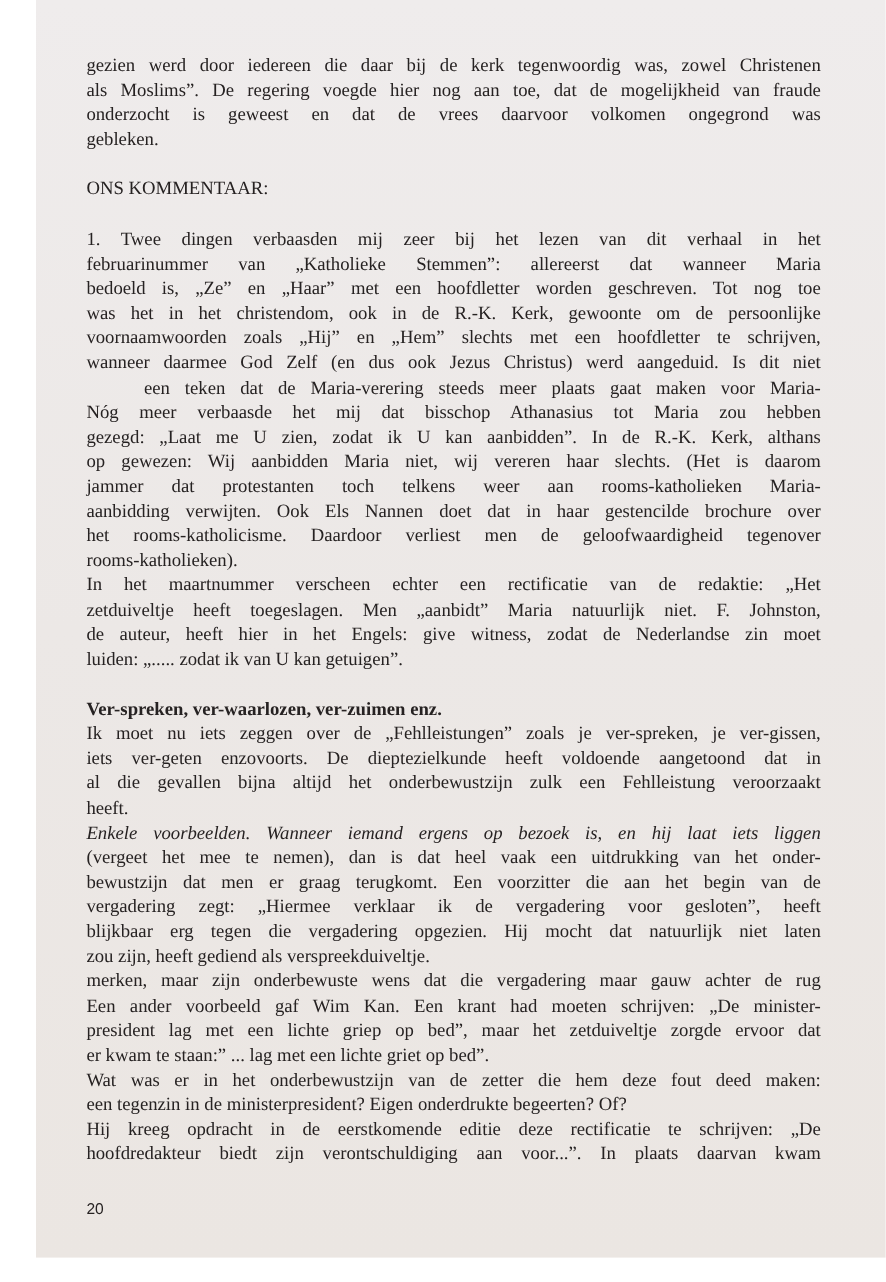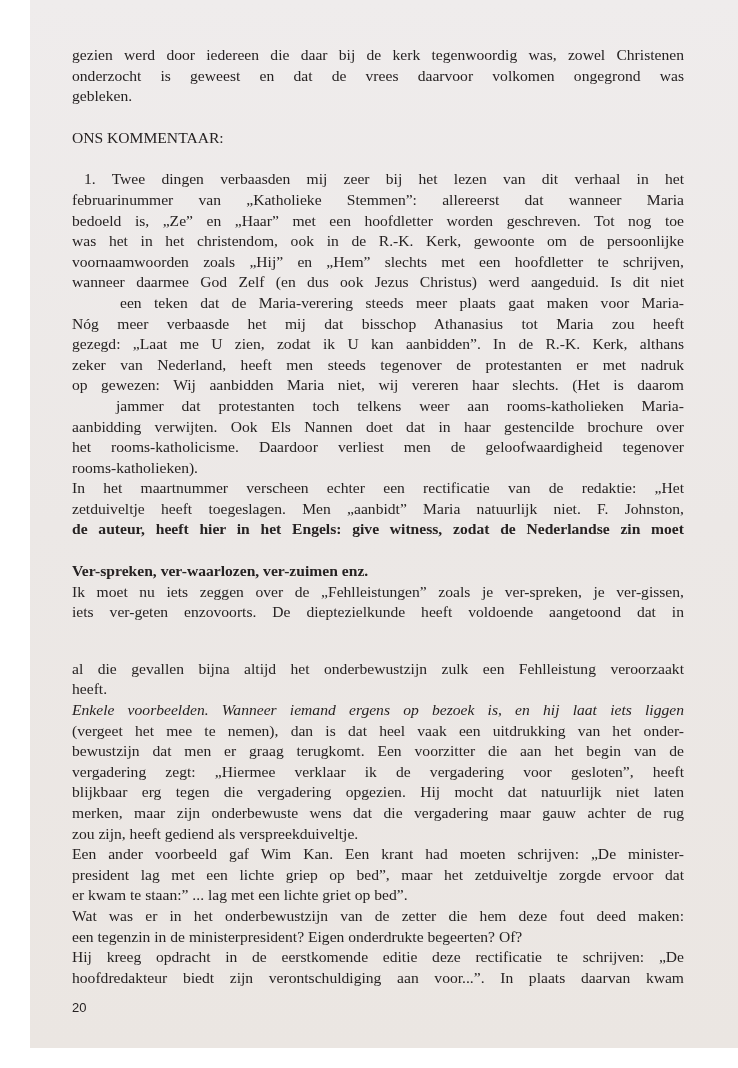--- a/index.html
+++ b/index.html
@@ -26,70 +26,71 @@
   }
 </style>
 </head>
 <body>
 
 <div class="page">
   <div class="content">
 
     <div class="para">
       <span class="line" style="white-space: normal; text-align-last: justify;">gezien werd door iedereen die daar bij de kerk tegenwoordig was, zowel Christenen</span>
+      <span class="line" style="white-space: normal; text-align-last: justify;">als Moslims”. De regering voegde hier nog aan toe, dat de mogelijkheid van fraude</span>
       <span class="line" style="white-space: normal; text-align-last: justify;">onderzocht is geweest en dat de vrees daarvoor volkomen ongegrond was</span>
       <span class="line last">gebleken.</span>
     </div>
 
     <div class="section-head">ONS KOMMENTAAR:</div>
 
     <div class="para">
-      <span class="line" style="white-space: normal; text-align-last: justify; margin-left: 12px;">1. Twee dingen verbaasden mij zeer bij het lezen van dit verhaal in het</span>
+      <span class="line" style="white-space: normal; text-align-last: justify;">1. Twee dingen verbaasden mij zeer bij het lezen van dit verhaal in het</span>
       <span class="line" style="white-space: normal; text-align-last: justify;">februarinummer van „Katholieke Stemmen”: allereerst dat wanneer Maria</span>
       <span class="line" style="white-space: normal; text-align-last: justify;">bedoeld is, „Ze” en „Haar” met een hoofdletter worden geschreven. Tot nog toe</span>
       <span class="line" style="white-space: normal; text-align-last: justify;">was het in het christendom, ook in de R.-K. Kerk, gewoonte om de persoonlijke</span>
       <span class="line" style="white-space: normal; text-align-last: justify;">voornaamwoorden zoals „Hij” en „Hem” slechts met een hoofdletter te schrijven,</span>
       <span class="line" style="white-space: normal; text-align-last: justify;">wanneer daarmee God Zelf (en dus ook Jezus Christus) werd aangeduid. Is dit niet</span>
       <span class="line" style="white-space: normal; text-align-last: justify; margin-left: 48px;">een teken dat de Maria-verering steeds meer plaats gaat maken voor Maria-</span>
     </div>
 
     <div class="para">
-      <span class="line" style="white-space: normal; text-align-last: justify;">Nóg meer verbaasde het mij dat bisschop Athanasius tot Maria zou heeft</span>
+      <span class="line" style="white-space: normal; text-align-last: justify;">Nóg meer verbaasde het mij dat bisschop Athanasius tot Maria zou hebben</span>
       <span class="line" style="white-space: normal; text-align-last: justify;">gezegd: „Laat me U zien, zodat ik U kan aanbidden”. In de R.-K. Kerk, althans</span>
-      <span class="line" style="white-space: normal; text-align-last: justify;">zeker van Nederland, heeft men steeds tegenover de protestanten er met nadruk</span>
       <span class="line" style="white-space: normal; text-align-last: justify;">op gewezen: Wij aanbidden Maria niet, wij vereren haar slechts. (Het is daarom</span>
-      <span class="line" style="white-space: normal; text-align-last: justify; margin-left: 44px;">jammer dat protestanten toch telkens weer aan rooms-katholieken Maria-</span>
+      <span class="line" style="white-space: normal; text-align-last: justify;">jammer dat protestanten toch telkens weer aan rooms-katholieken Maria-</span>
       <span class="line" style="white-space: normal; text-align-last: justify;">aanbidding verwijten. Ook Els Nannen doet dat in haar gestencilde brochure over</span>
       <span class="line" style="white-space: normal; text-align-last: justify; font-family: Liberation Serif, serif;">het rooms-katholicisme. Daardoor verliest men de geloofwaardigheid tegenover</span>
       <span class="line last">rooms-katholieken).</span>
     </div>
 
     <div class="para">
       <span class="line" style="white-space: normal; text-align-last: justify;">In het maartnummer verscheen echter een rectificatie van de redaktie: „Het</span>
       <span class="line" style="white-space: normal; text-align-last: justify;">zetduiveltje heeft toegeslagen. Men „aanbidt” Maria natuurlijk niet. F. Johnston,</span>
-      <span class="line" style="white-space: normal; text-align-last: justify; font-weight: bold;">de auteur, heeft hier in het Engels: give witness, zodat de Nederlandse zin moet</span>
+      <span class="line" style="white-space: normal; text-align-last: justify;">de auteur, heeft hier in het Engels: give witness, zodat de Nederlandse zin moet</span>
+      <span class="line last">luiden: „..... zodat ik van U  kan getuigen”.</span>
     </div>
 
     <div class="bold-head">Ver-spreken, ver-waarlozen, ver-zuimen enz.</div>
 
     <div class="para">
       <span class="line" style="white-space: normal; text-align-last: justify;">Ik moet nu iets zeggen over de „Fehlleistungen” zoals je ver-spreken, je ver-gissen,</span>
       <span class="line" style="white-space: normal; text-align-last: justify; font-family: Liberation Serif, serif;">iets ver-geten enzovoorts. De dieptezielkunde heeft voldoende aangetoond dat in</span>
-      <span class="line" style="white-space: normal; text-align-last: justify; margin-top: 36px;">al die gevallen bijna altijd het onderbewustzijn zulk een Fehlleistung veroorzaakt</span>
+      <span class="line" style="white-space: normal; text-align-last: justify;">al die gevallen bijna altijd het onderbewustzijn zulk een Fehlleistung veroorzaakt</span>
       <span class="line last">heeft.</span>
     </div>
 
     <div class="para">
       <span class="line" style="white-space: normal; text-align-last: justify; font-style: italic;">Enkele voorbeelden. Wanneer iemand ergens op bezoek is, en hij laat iets liggen</span>
       <span class="line" style="white-space: normal; text-align-last: justify;">(vergeet het mee te nemen), dan is dat heel vaak een uitdrukking van het onder-</span>
       <span class="line" style="white-space: normal; text-align-last: justify;">bewustzijn dat men er graag terugkomt. Een voorzitter die aan het begin van de</span>
       <span class="line" style="white-space: normal; text-align-last: justify;">vergadering zegt: „Hiermee verklaar ik de vergadering voor gesloten”, heeft</span>
       <span class="line" style="white-space: normal; text-align-last: justify;">blijkbaar erg tegen die vergadering opgezien. Hij mocht dat natuurlijk niet laten</span>
+      <span class="line last">zou zijn, heeft gediend als verspreekduiveltje.</span>
       <span class="line" style="white-space: normal; text-align-last: justify;">merken, maar zijn onderbewuste wens dat die vergadering maar gauw achter de rug</span>
-      <span class="line last">zou zijn, heeft gediend als verspreekduiveltje.</span>
     </div>
 
     <div class="para">
       <span class="line" style="white-space: normal; text-align-last: justify;">Een ander voorbeeld gaf Wim Kan. Een krant had moeten schrijven: „De minister-</span>
       <span class="line" style="white-space: normal; text-align-last: justify;">president lag met een lichte griep op bed”, maar het zetduiveltje zorgde ervoor dat</span>
       <span class="line last">er kwam te staan:” ... lag met een lichte griet op bed”.</span>
     </div>
 
     <div class="para">
       <span class="line" style="white-space: normal; text-align-last: justify;">Wat was er in het onderbewustzijn van de zetter die hem deze fout deed maken:</span>

